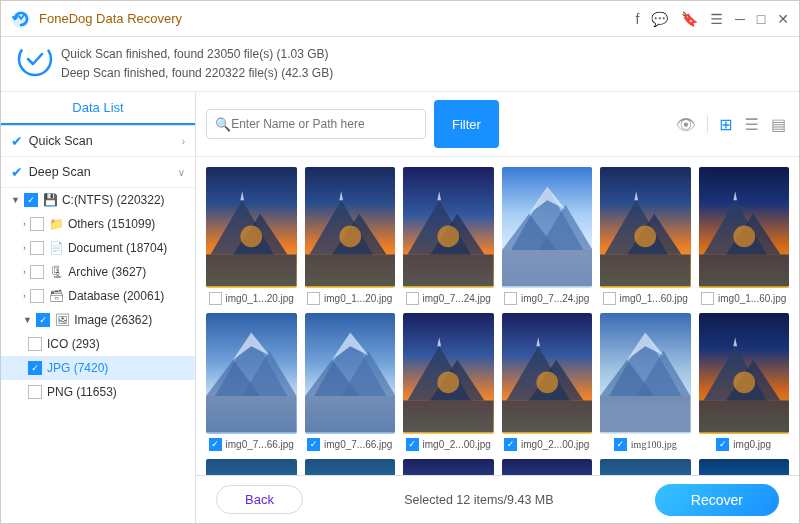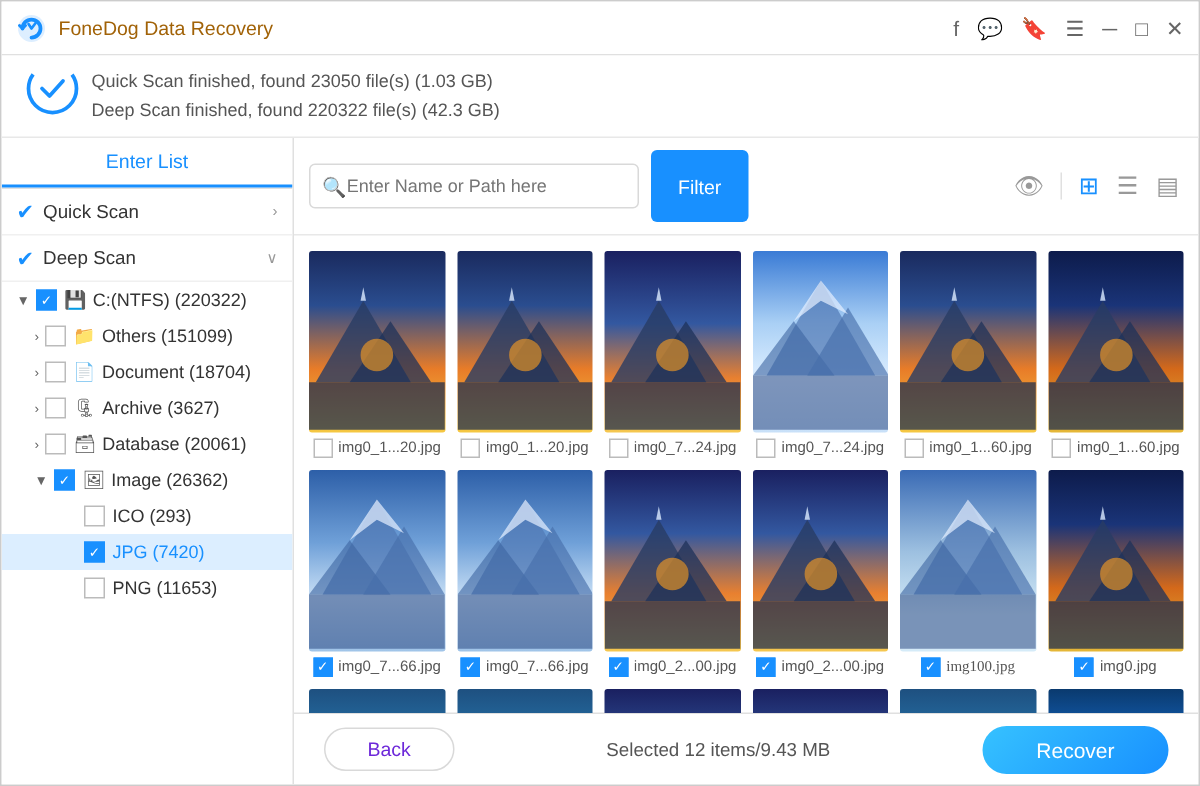--- a/index.html
+++ b/index.html
@@ -115,21 +115,21 @@
       font-size: 12px;
       color: #333;
       cursor: pointer;
     }
     .tree-item.active { background: #dceeff; color: #1890ff; }
     .tree-item .arrow { font-size: 9px; margin-right: 4px; color: #666; }
     .tree-item .cb { width: 14px; height: 14px; border: 1px solid #bbb; margin-right: 5px; display: inline-flex; align-items: center; justify-content: center; font-size: 9px; flex-shrink: 0; }
     .tree-item .cb.checked { background: #1890ff; border-color: #1890ff; color: #fff; }
     .tree-item .item-icon { margin-right: 4px; font-size: 12px; color: #555; }
     .tree-item.indent1 { padding-left: 22px; }
-    .tree-item.indent2 { padding-left: 48px; }
+    .tree-item.indent2 { padding-left: 20px; }
 
     
     .right-panel {
       flex: 1;
       display: flex;
       flex-direction: column;
       overflow: hidden;
     }
 
     .toolbar {
@@ -302,21 +302,21 @@
     <div class="scaninfo-row">Quick Scan finished, found 23050 file(s) (1.03 GB)</div>
     <div class="scaninfo-row">Deep Scan finished, found 220322 file(s) (42.3 GB)</div>
   </div>
 </div>
 
 <div class="main-content">
 
   <div class="sidebar">
 
     <div class="tab-bar">
-      <div class="tab active">Enter List</div>
+      <div class="tab active">Data List</div>
     </div>
 
     <div class="scan-item">
       <span class="check-icon">✔</span>
       <span>Quick Scan</span>
       <span class="expand">›</span>
     </div>
 
     <div class="scan-item">
       <span class="check-icon">✔</span>

